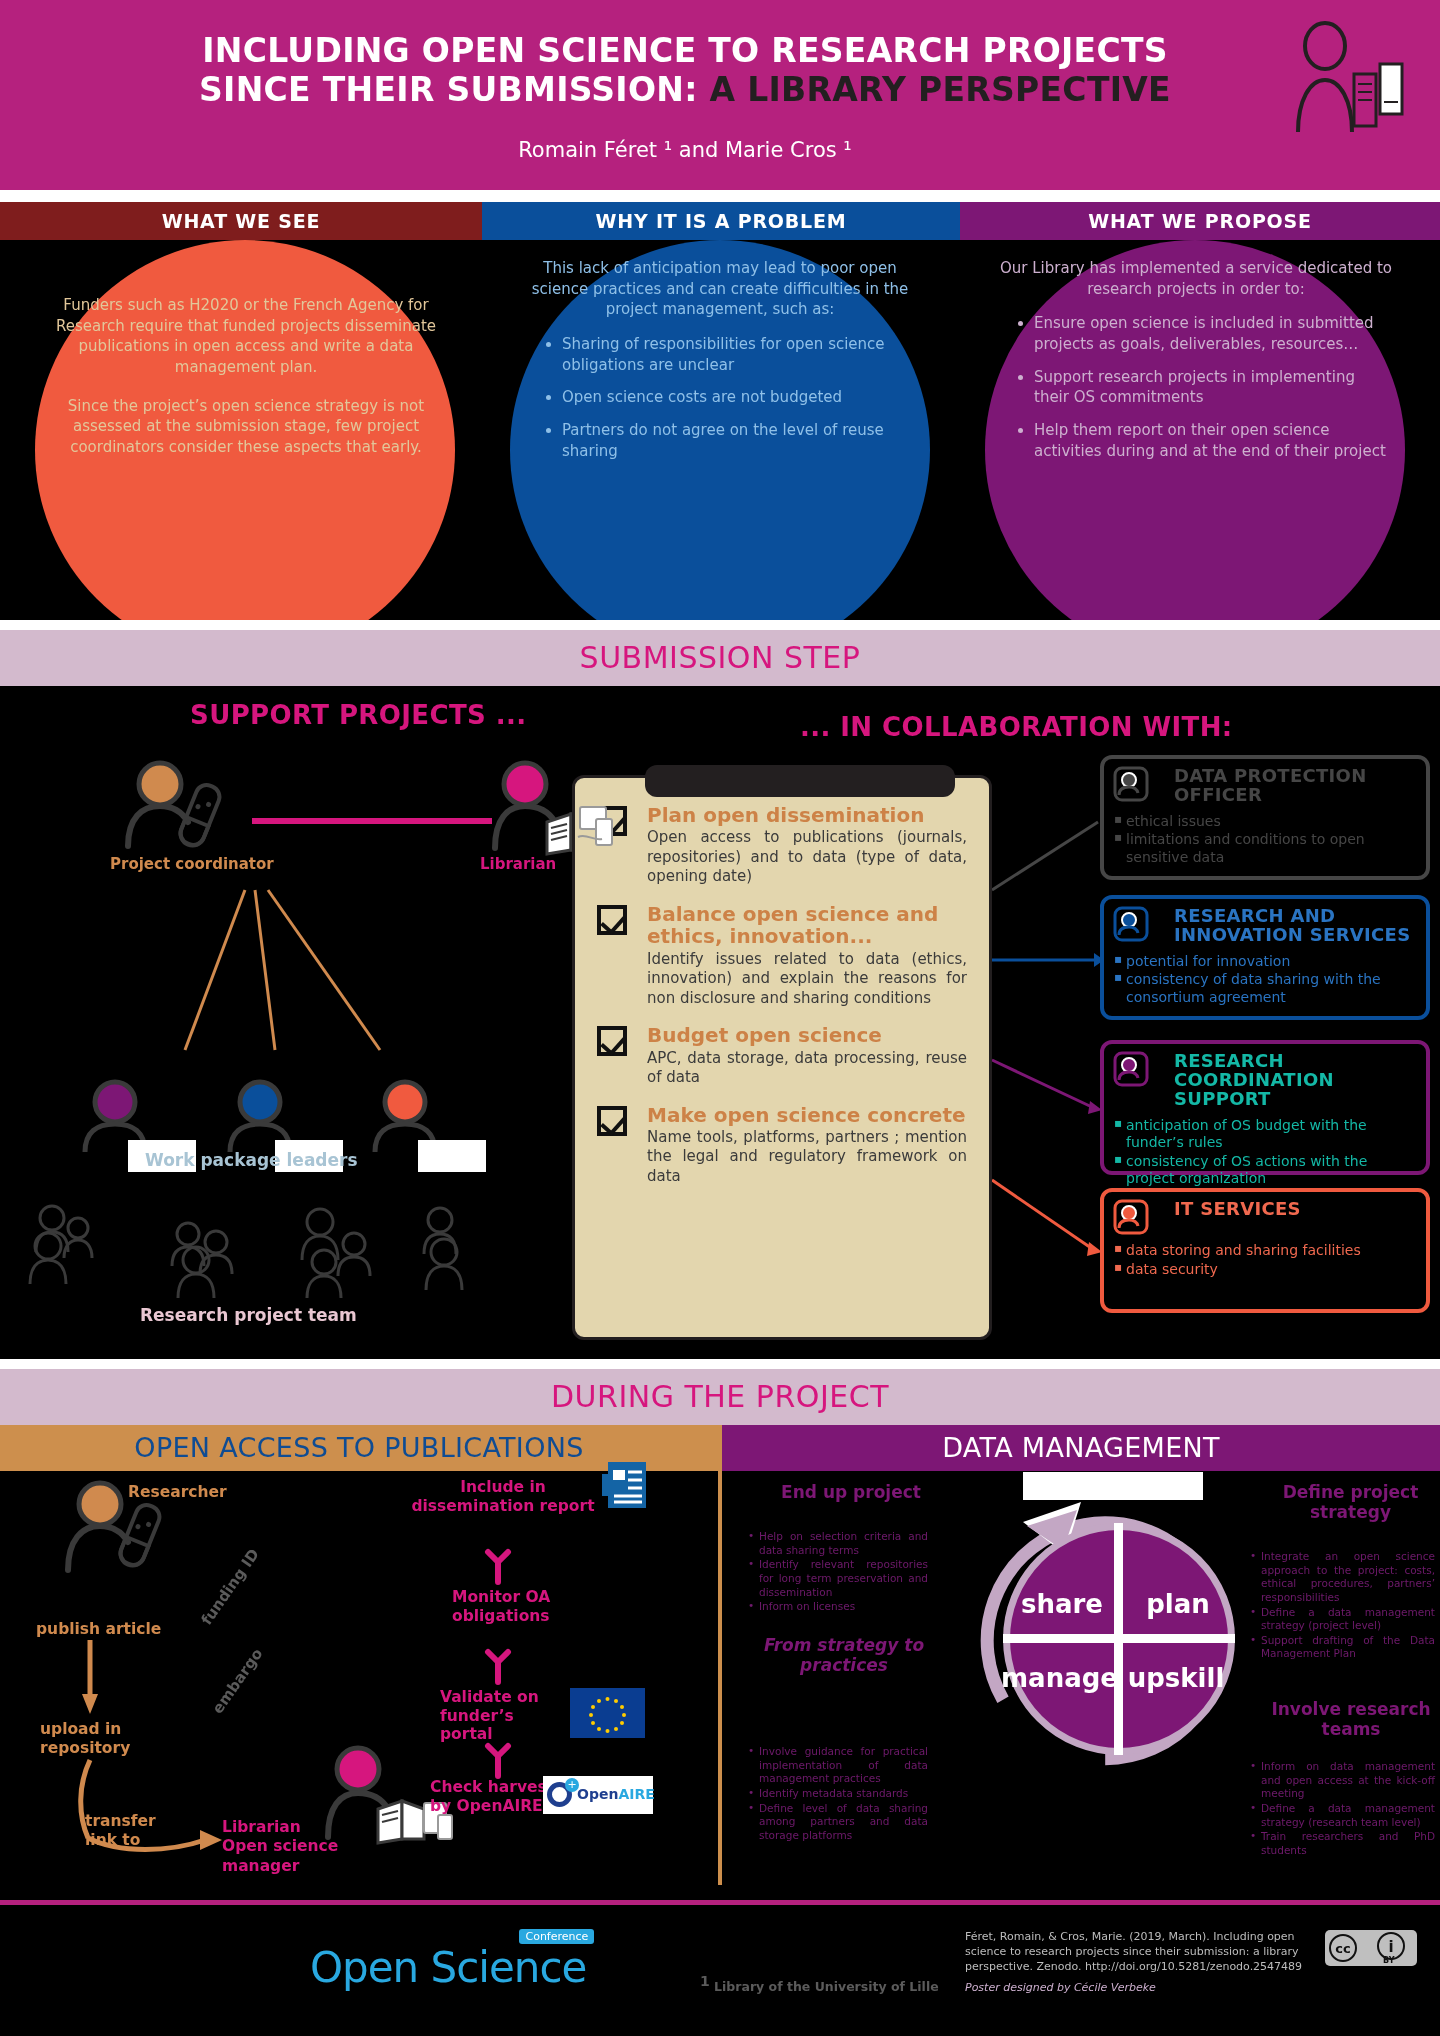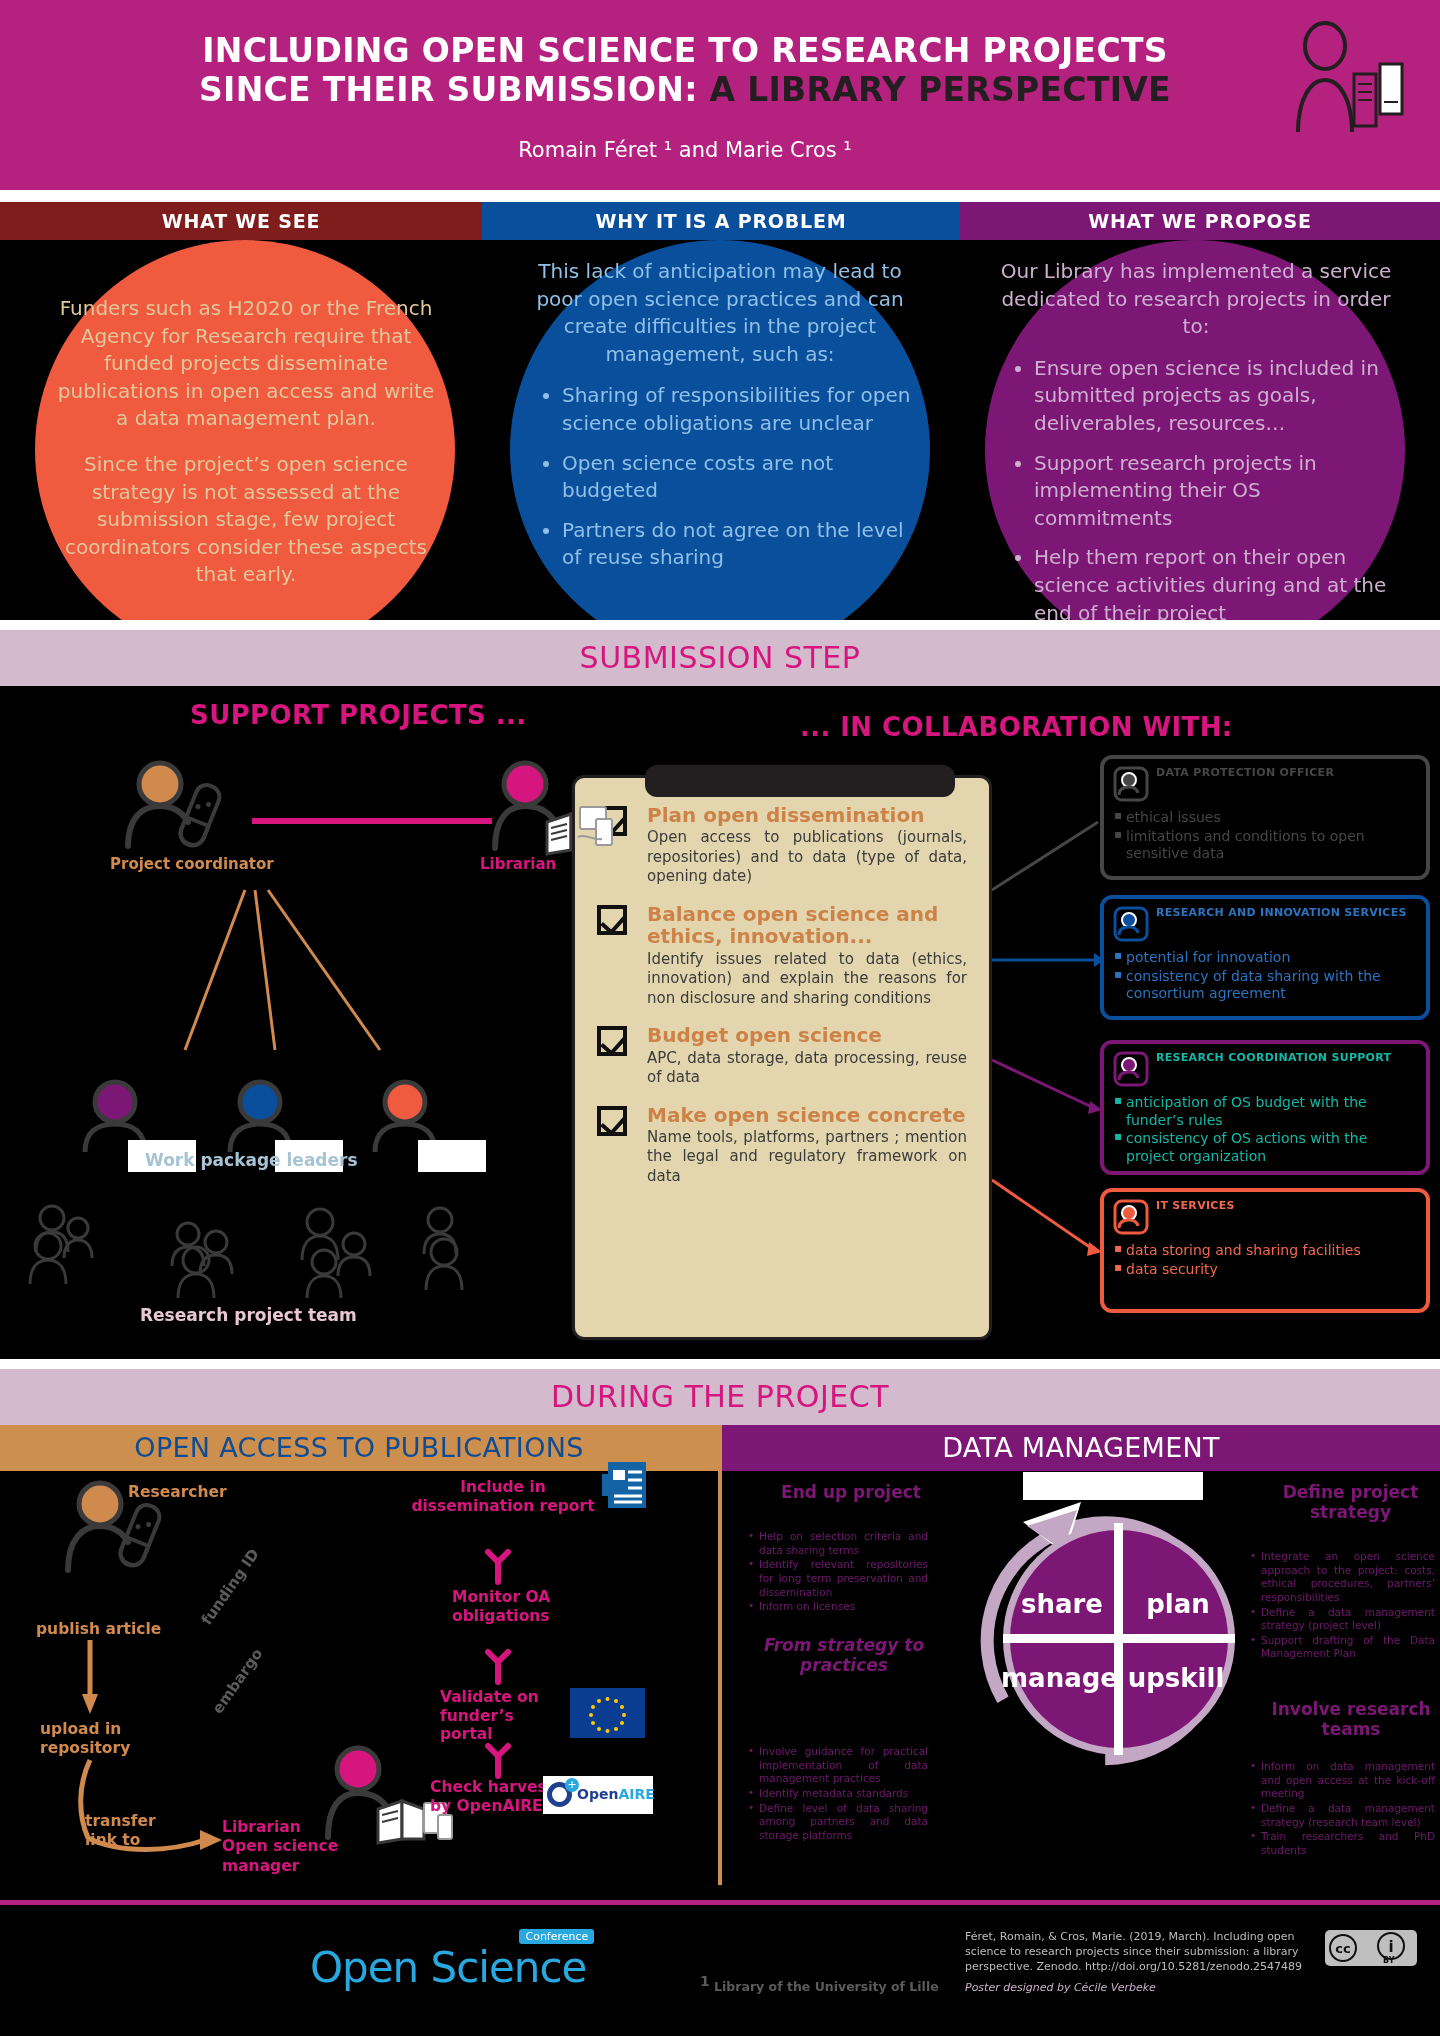--- a/index.html
+++ b/index.html
@@ -42,21 +42,21 @@
   }
   .band-see   { left:0px;   width:482px; background:#7f1d1d; }
   .band-prob  { left:482px; width:478px; background:#0a4f9b; }
   .band-prop  { left:960px; width:480px; background:#7d1775; }
 
   .circle { position:absolute; border-radius:50%; }
   .circ-see  { left:35px;  top:240px; width:420px; height:420px; background:#f05a3f; }
   .circ-prob { left:510px; top:240px; width:420px; height:420px; background:#0a4f9b; }
   .circ-prop { left:985px; top:240px; width:420px; height:420px; background:#7d1775; }
 
-  .circ-text { position:absolute; font-size:20px; line-height:1.38; }
+  .circ-text { position:absolute; font-size:15px; line-height:1.38; }
   .t-see  { left:50px;  top:295px; width:392px; color:#e2c79a; text-align:center; }
   .t-prob { left:528px; top:258px; width:384px; color:#8fc0e8; text-align:center; }
   .t-prop { left:1000px;top:258px; width:392px; color:#cdb0cf; text-align:center; }
   .t-prob ul, .t-prop ul { text-align:left; margin-top:14px; padding-left:34px; }
   .t-prob li, .t-prop li { margin-bottom:12px; }
   .para-gap { height:18px; }
 
   
   .sec-band {
     position:absolute; left:0; width:1440px; height:56px;
@@ -101,21 +101,21 @@
   .cl-check:after {
     content:""; position:absolute; left:5px; top:1px; width:11px; height:19px;
     border:solid #111; border-width:0 4px 4px 0; transform:rotate(42deg);
   }
   .cl-title { color:#cd8247; font-weight:bold; font-size:20px; line-height:1.12; }
   .cl-desc  { color:#3b3b3b; font-size:15px; line-height:1.3; text-align:justify; margin-top:2px; }
   .cl-deco { position:absolute; left:578px; top:805px; width:48px; height:46px; z-index:4; }
 
   
   .collab { position:absolute; left:1100px; width:330px; border-radius:12px; padding:8px 10px 10px 10px; }
-  .collab-title { font-weight:bold; font-size:11px; line-height:1.05; letter-spacing:0.3px; padding-left:42px; min-height:34px; }
+  .collab-title { font-weight:bold; font-size:18px; line-height:1.05; letter-spacing:0.3px; padding-left:60px; min-height:34px; }
   .collab ul { list-style:none; margin-top:8px; font-size:14px; line-height:1.25; }
   .collab li { padding-left:12px; position:relative; margin-bottom:1px; }
   .collab li:before { content:"\25AA"; position:absolute; left:0; top:-1px; font-size:12px; }
   .cb-dpo  { top:755px; height:125px; border:4px solid #464646; color:#464646; }
   .cb-ris  { top:895px; height:125px; border:4px solid #0a4f9b; color:#2a74c2; }
   .cb-rcs  { top:1040px; height:135px; border:4px solid #7d1775; color:#14b8a6; }
   .cb-it   { top:1188px; height:125px; border:4px solid #f05a3f; color:#f0694f; }
   .collab-avatar { position:absolute; left:10px; top:8px; width:34px; height:34px; }
 
   

